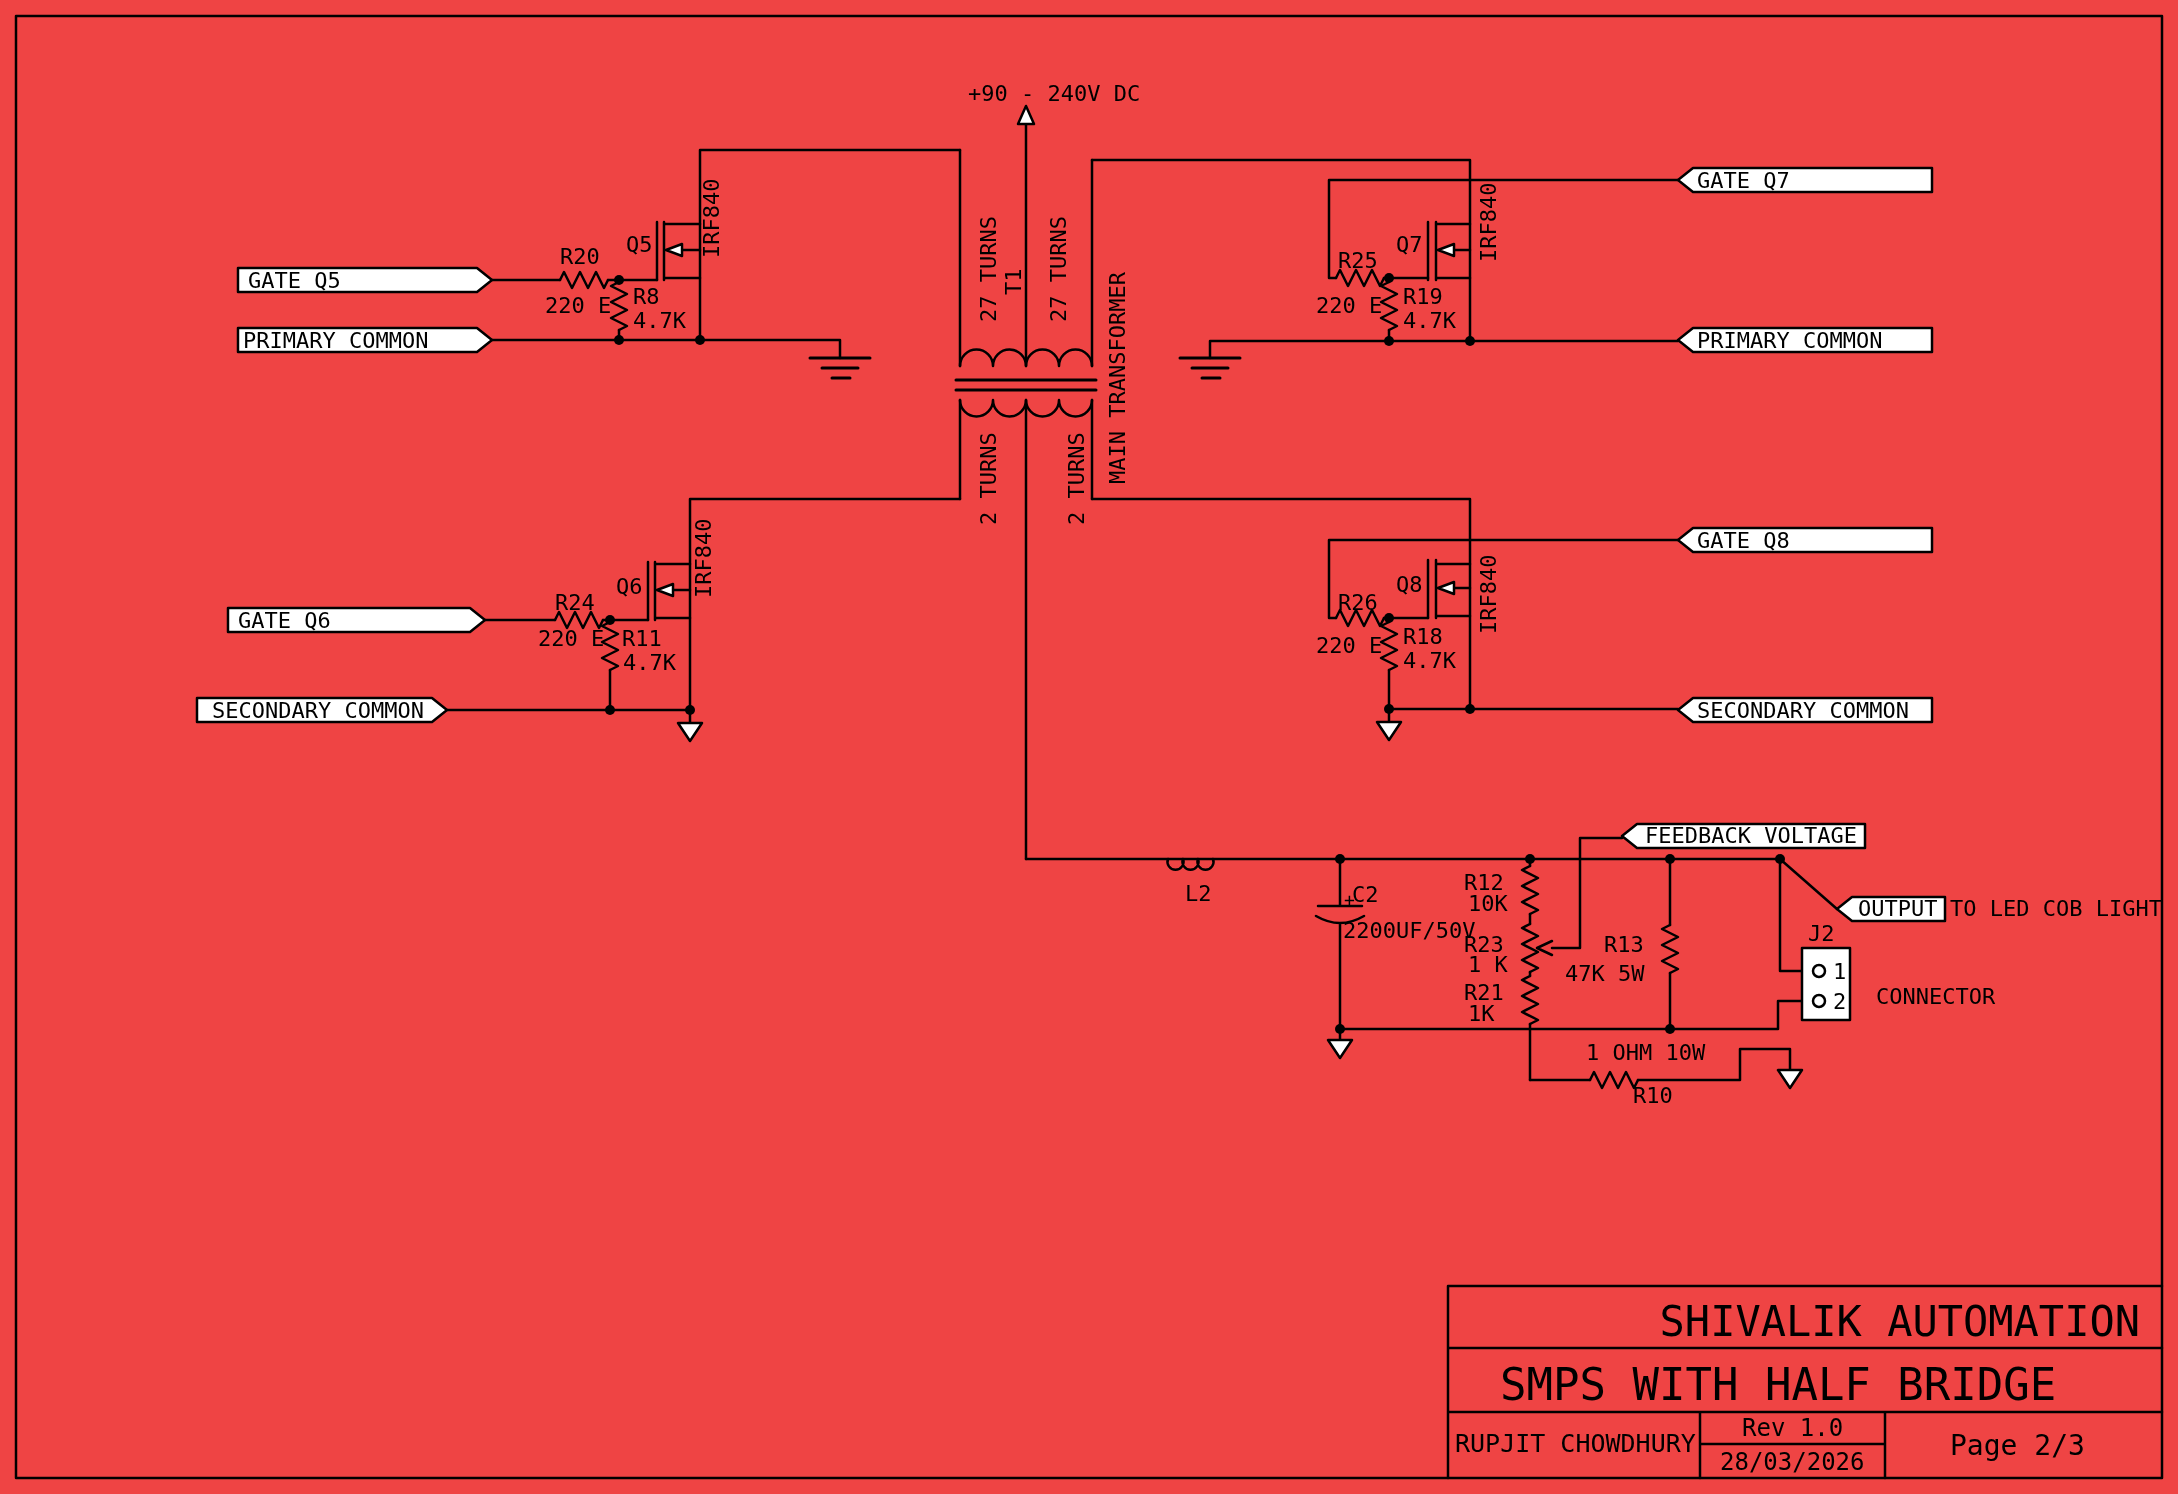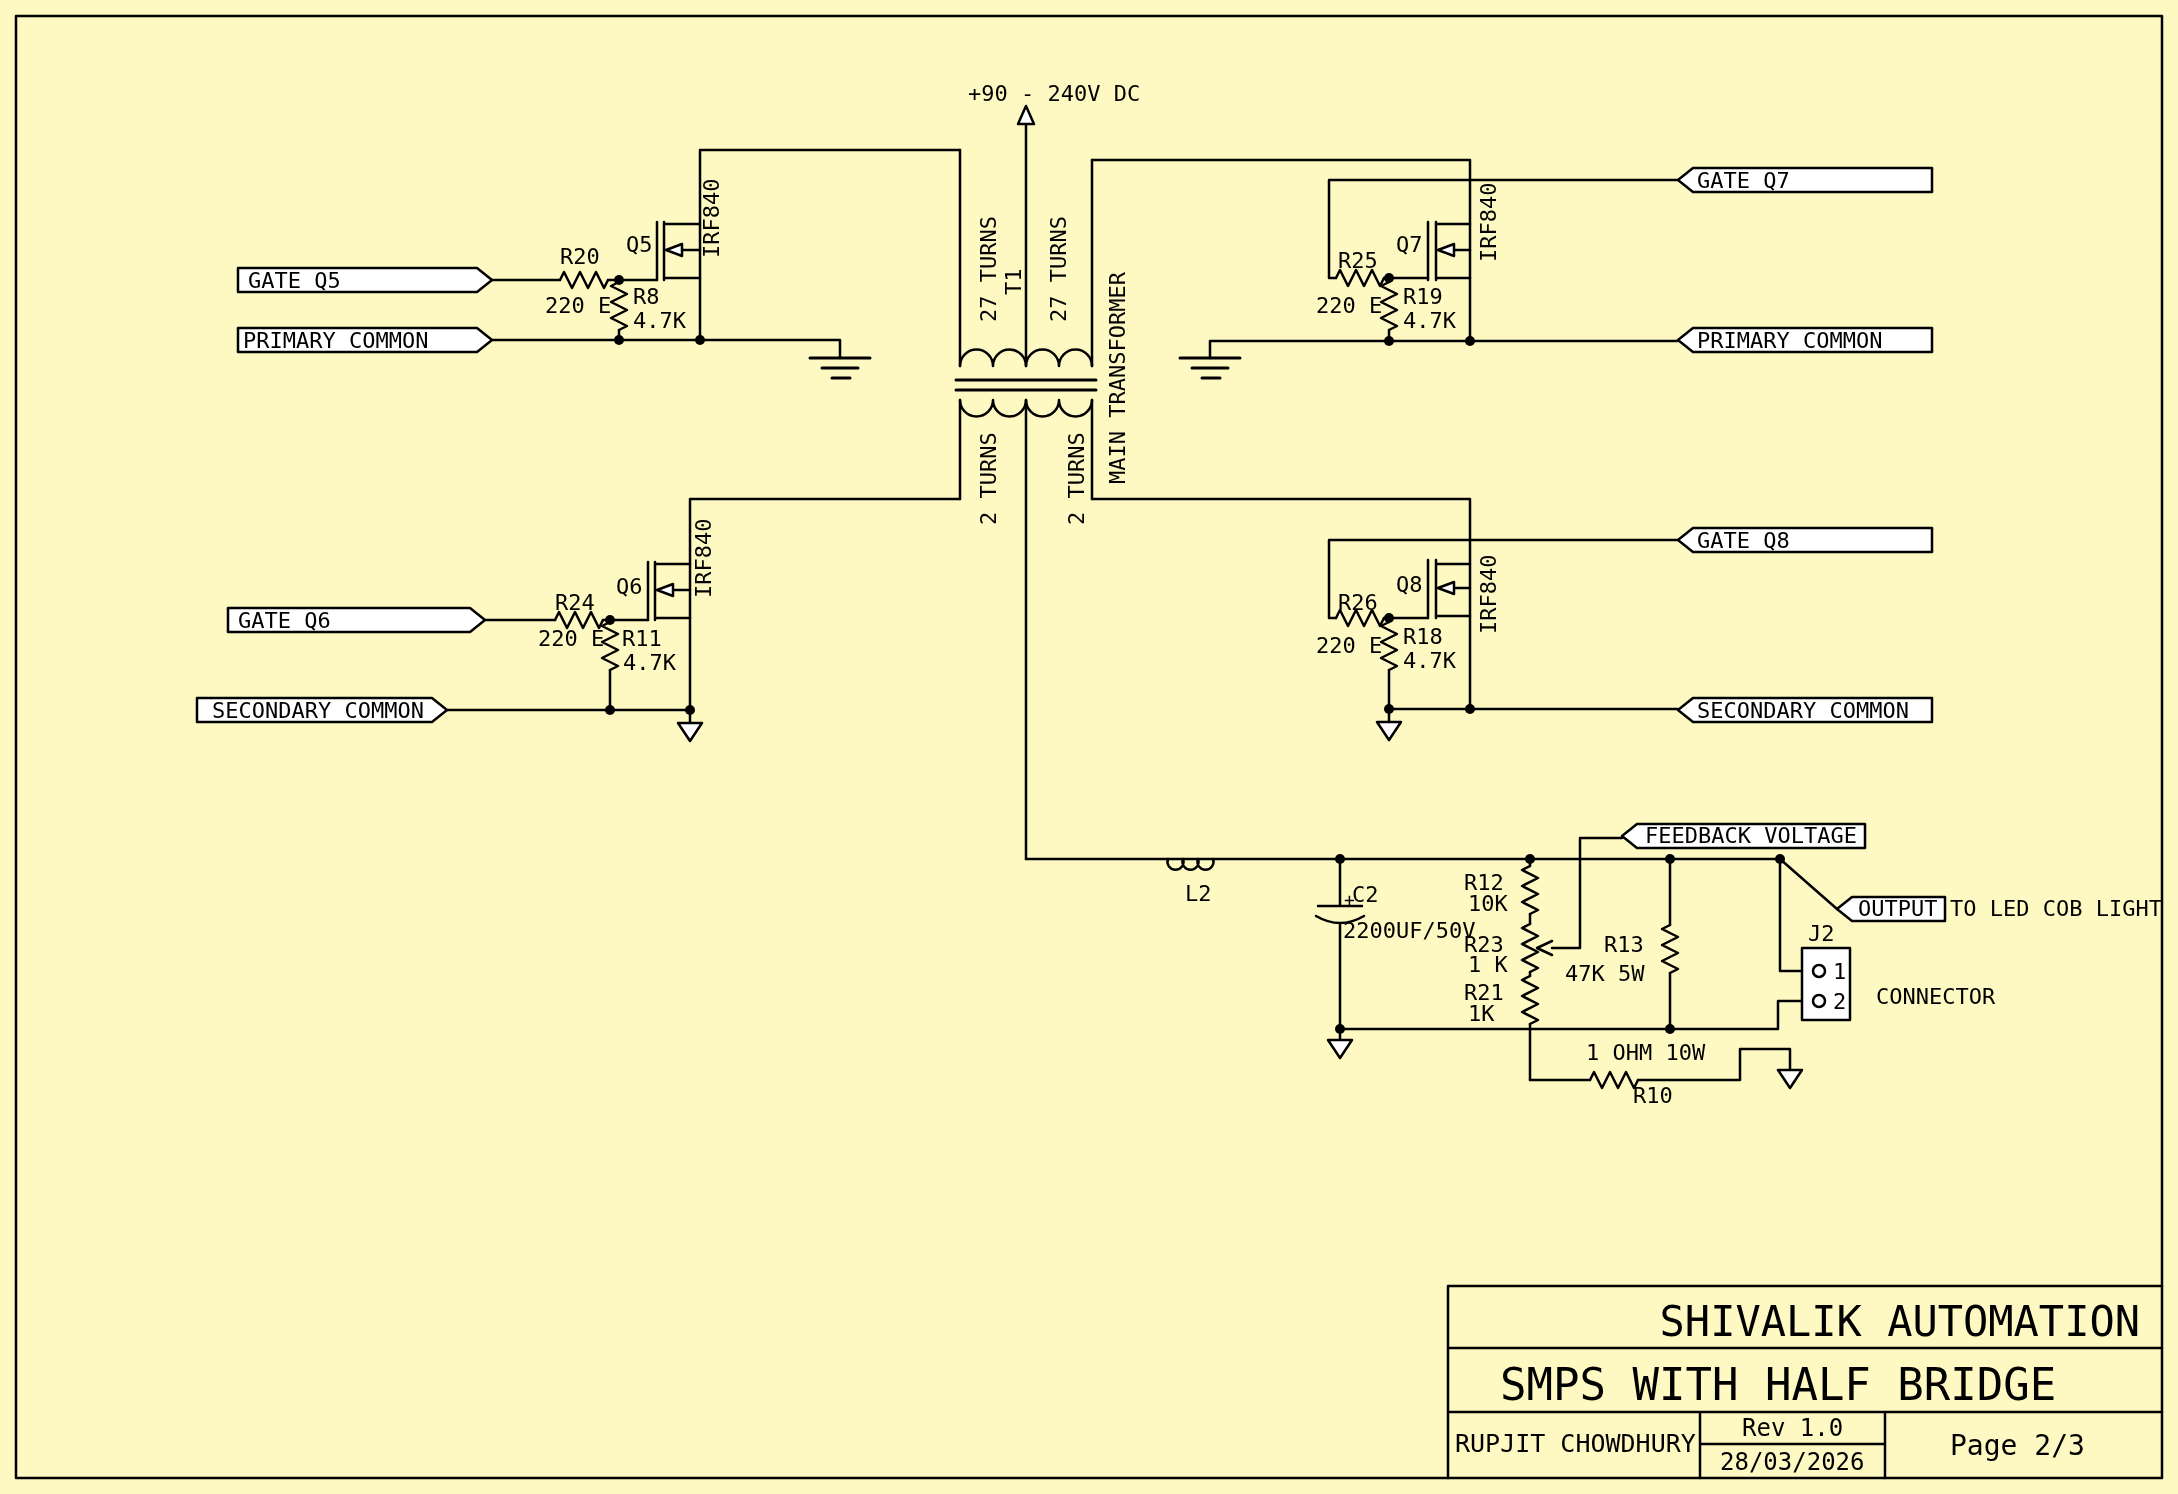--- a/index.html
+++ b/index.html
@@ -1,16 +1,16 @@
 <!DOCTYPE html>
 <html><head>
 <meta charset="utf-8">
 <style>
   html,body{margin:0;padding:0;background:#ffffff;}
-  .page{width:2178px;height:1494px;position:relative;background:#fef9c3;}
+  .page{width:2178px;height:1494px;position:relative;background:#ef4444;}
   svg text{font-family:"DejaVu Sans Mono","Liberation Mono",monospace;fill:#000;}
   .t22{font-size:22px;}
   .t18{font-size:18px;}
   .t42{font-size:42px;}
   .t44{font-size:44px;}
   .t25{font-size:25px;}
   .t24{font-size:24px;}
   .t28{font-size:28px;}
   .w{fill:none;stroke:#000;stroke-width:2.5;stroke-linejoin:round;stroke-linecap:round;}
   .w3{fill:none;stroke:#000;stroke-width:3;stroke-linecap:round;}

